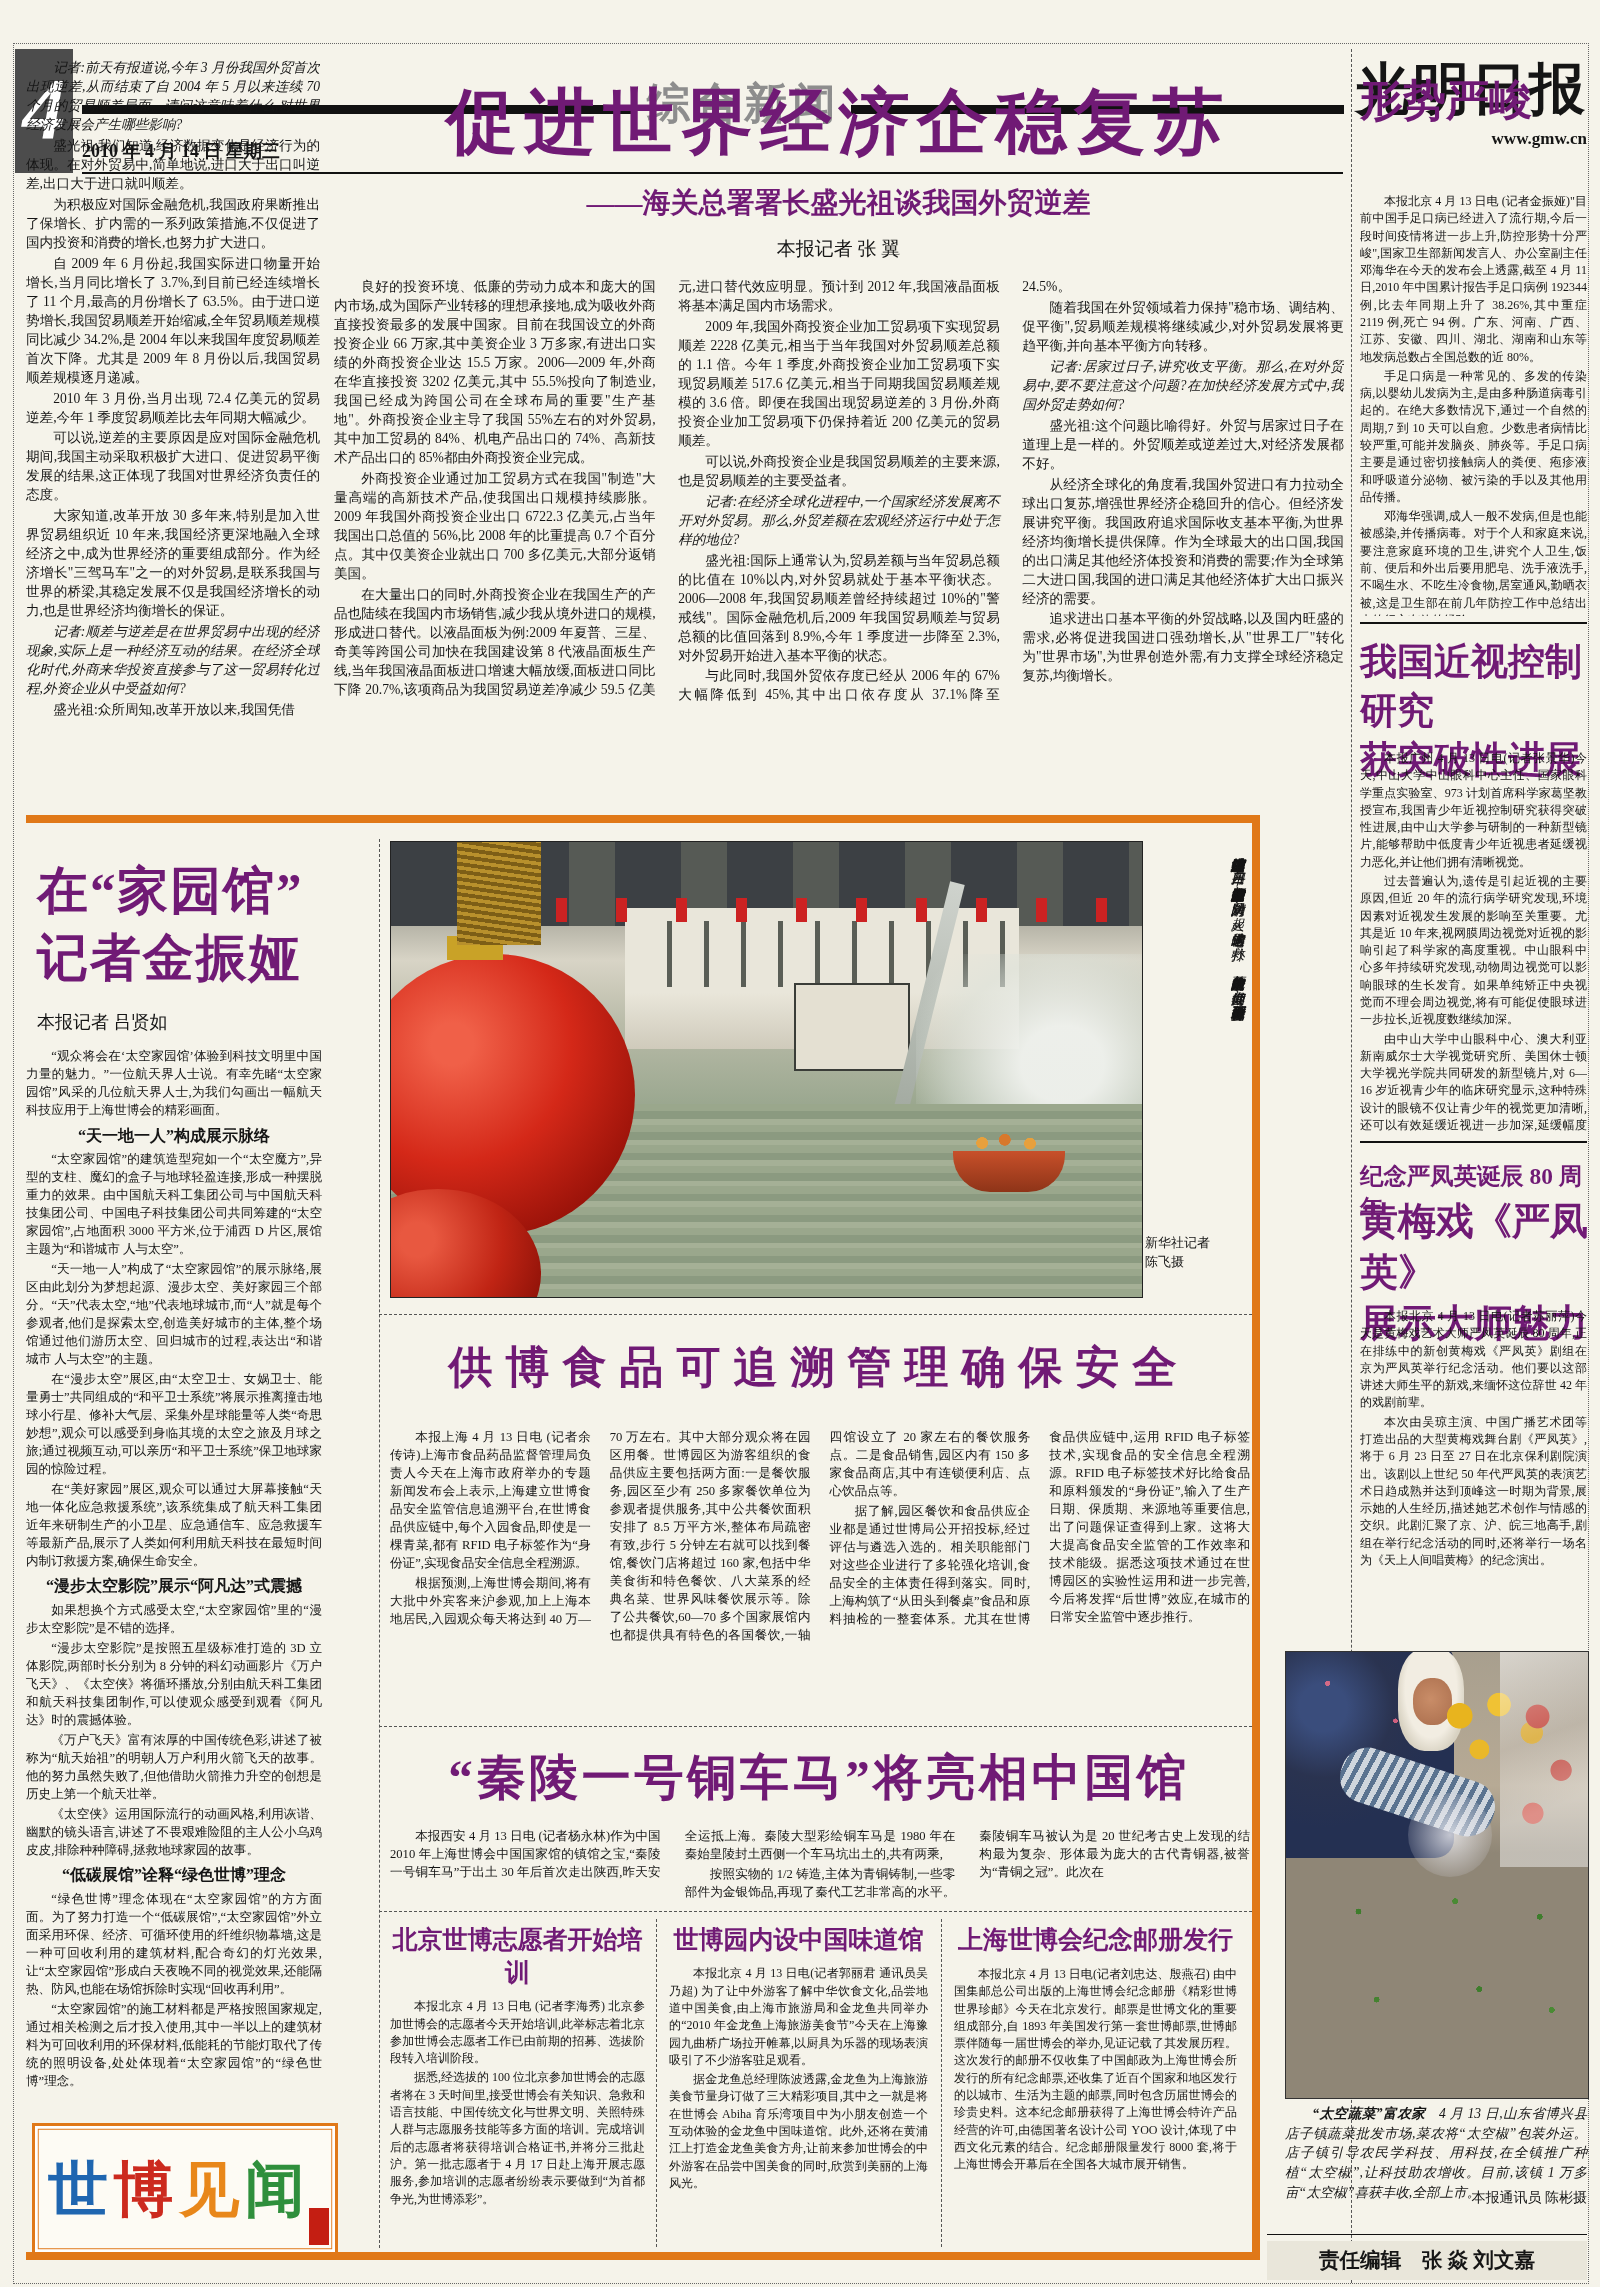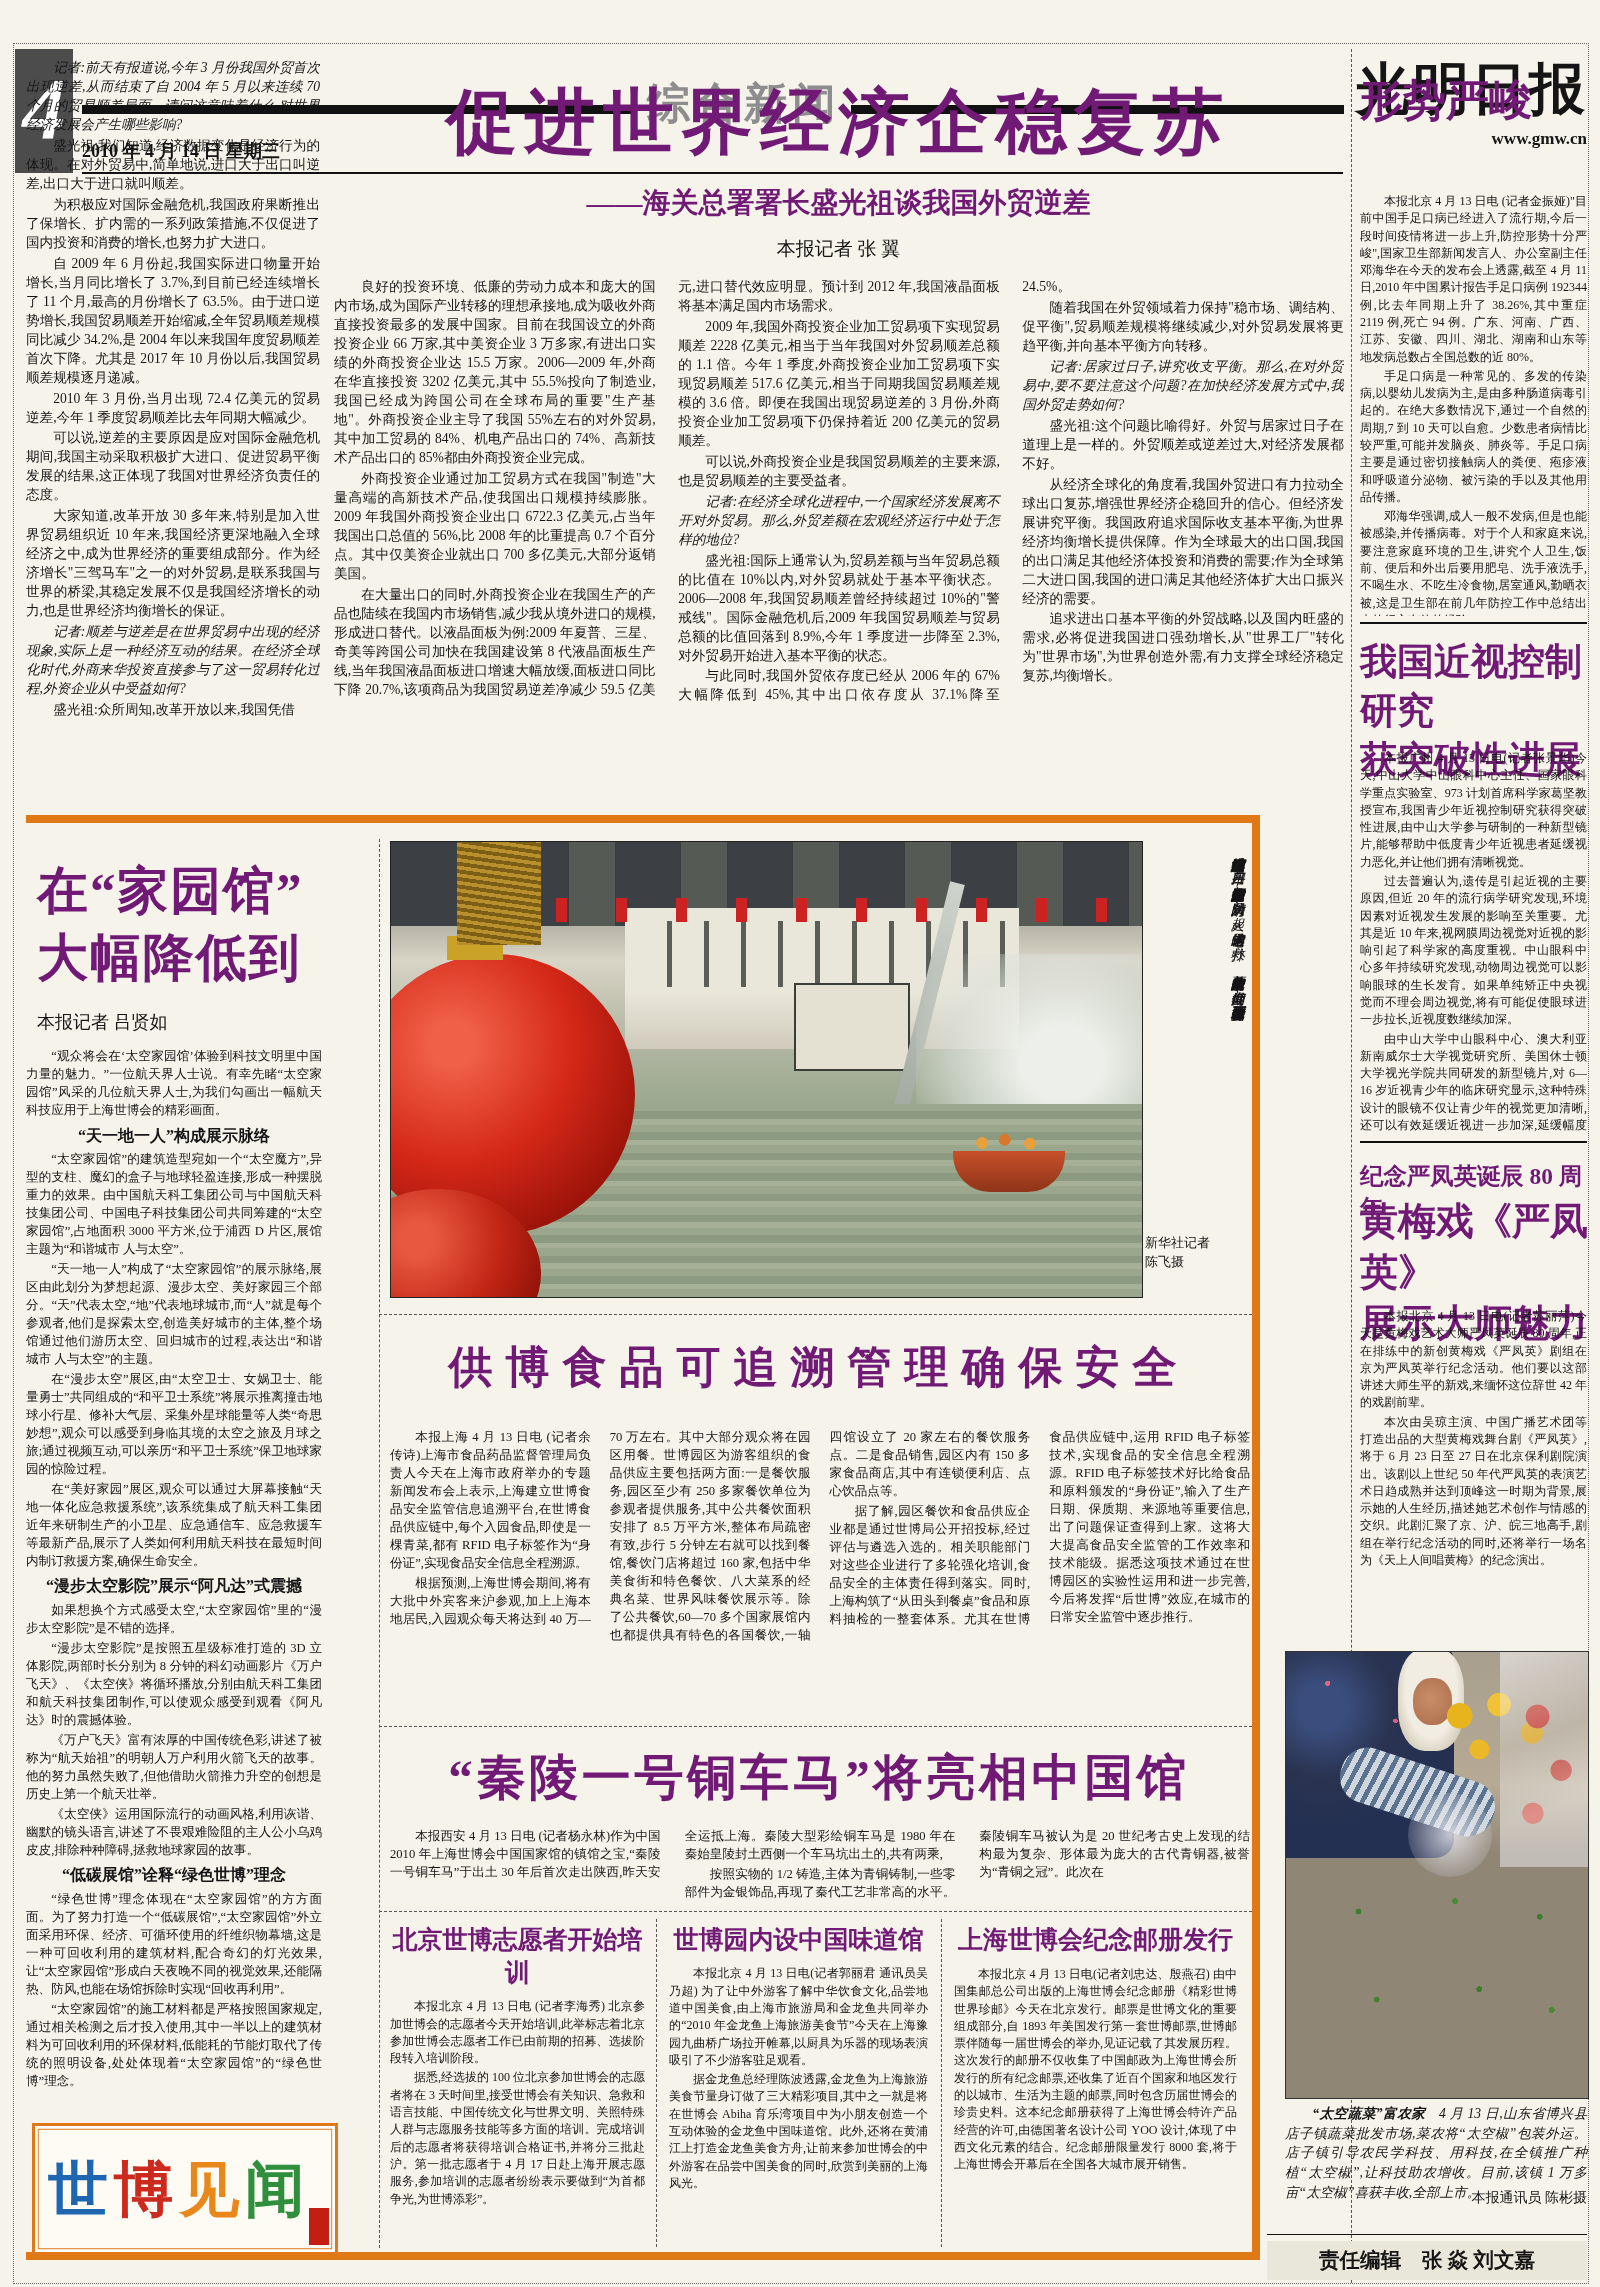--- a/index.html
+++ b/index.html
@@ -36,21 +36,21 @@
 <div class="abs rule" style="left:851px;top:105px;width:493px;height:9.4px"></div>
 <div class="abs" style="left:82px;top:139px;font-size:18px;font-weight:bold">2010 年 4 月 14 日  星期三</div>
 <div class="abs rule" style="left:82px;top:172px;width:1261px;height:1.9px"></div>
 <div class="abs" style="left:1355px;top:52px;width:232px;text-align:right;font-size:56px;font-weight:bold;letter-spacing:1.9px">光明日报</div>
 <div class="abs" style="left:1355px;top:129px;width:232px;text-align:right;font-size:17px;font-weight:bold">www.gmw.cn</div>
 
 <div class="abs clip body15" style="left:26px;top:58px;width:294px;height:751px">
   <p class="q">记者:前天有报道说,今年 3 月份我国外贸首次出现逆差,从而结束了自 2004 年 5 月以来连续 70 个月的贸易顺差局面。请问这意味着什么,对世界经济发展会产生哪些影响?</p>
   <p>盛光祖:我们知道,经济数据变化是经济行为的体现。在对外贸易中,简单地说,进口大于出口叫逆差,出口大于进口就叫顺差。</p>
   <p>为积极应对国际金融危机,我国政府果断推出了保增长、扩内需的一系列政策措施,不仅促进了国内投资和消费的增长,也努力扩大进口。</p>
-  <p>自 2009 年 6 月份起,我国实际进口物量开始增长,当月同比增长了 3.7%,到目前已经连续增长了 11 个月,最高的月份增长了 63.5%。由于进口逆势增长,我国贸易顺差开始缩减,全年贸易顺差规模同比减少 34.2%,是 2004 年以来我国年度贸易顺差首次下降。尤其是 2017 年 10 月份以后,我国贸易顺差规模逐月递减。</p>
+  <p>自 2009 年 6 月份起,我国实际进口物量开始增长,当月同比增长了 3.7%,到目前已经连续增长了 11 个月,最高的月份增长了 63.5%。由于进口逆势增长,我国贸易顺差开始缩减,全年贸易顺差规模同比减少 34.2%,是 2004 年以来我国年度贸易顺差首次下降。尤其是 2009 年 8 月份以后,我国贸易顺差规模逐月递减。</p>
   <p>2010 年 3 月份,当月出现 72.4 亿美元的贸易逆差,今年 1 季度贸易顺差比去年同期大幅减少。</p>
   <p>可以说,逆差的主要原因是应对国际金融危机期间,我国主动采取积极扩大进口、促进贸易平衡发展的结果,这正体现了我国对世界经济负责任的态度。</p>
   <p>大家知道,改革开放 30 多年来,特别是加入世界贸易组织近 10 年来,我国经济更深地融入全球经济之中,成为世界经济的重要组成部分。作为经济增长"三驾马车"之一的对外贸易,是联系我国与世界的桥梁,其稳定发展不仅是我国经济增长的动力,也是世界经济均衡增长的保证。</p>
   <p class="q">记者:顺差与逆差是在世界贸易中出现的经济现象,实际上是一种经济互动的结果。在经济全球化时代,外商来华投资直接参与了这一贸易转化过程,外资企业从中受益如何?</p>
   <p>盛光祖:众所周知,改革开放以来,我国凭借</p>
 </div>
 <div class="abs hl center" style="left:330px;top:75px;width:1017px;font-size:71px;letter-spacing:7.5px;white-space:nowrap">促进世界经济企稳复苏</div>
 <div class="abs hl center" style="left:330px;top:184px;width:1017px;font-size:28px">——海关总署署长盛光祖谈我国外贸逆差</div>
 <div class="abs center" style="left:330px;top:236px;width:1017px;font-size:19px">本报记者  张  翼</div>
 <div class="abs flow3 body15" style="left:334px;top:277px;width:1010px;height:530px">
@@ -119,21 +119,21 @@
   <span>责任编辑</span> <span>张  焱   刘文嘉</span>
 </div>
 
 <div class="abs orange" style="left:26px;top:815px;width:1233px;height:7.5px"></div>
 <div class="abs orange" style="left:1252px;top:815px;width:7.5px;height:1445px"></div>
 <div class="abs orange" style="left:26px;top:2252px;width:1233px;height:7.5px"></div>
 <div class="abs dashv" style="left:379px;top:839px;height:1409px"></div>
 
 <div class="abs hl" style="left:37px;top:858px;width:281px;font-size:51px;line-height:67px;letter-spacing:1.9px">
   <div>在“家园馆”</div>
-  <div>大幅降低到</div>
+  <div>记者金振娅</div>
 </div>
 <div class="abs" style="left:37px;top:1010px;font-size:18px">本报记者   吕贤如</div>
 <div class="abs clip body14" style="left:26px;top:1047px;width:296px;height:1203px">
   <p>“观众将会在‘太空家园馆’体验到科技文明里中国力量的魅力。”一位航天界人士说。有幸先睹“太空家园馆”风采的几位航天界人士,为我们勾画出一幅航天科技应用于上海世博会的精彩画面。</p>
   <div class="subhead">“天一地一人”构成展示脉络</div>
   <p>“太空家园馆”的建筑造型宛如一个“太空魔方”,异型的支柱、魔幻的盒子与地球轻盈连接,形成一种摆脱重力的效果。由中国航天科工集团公司与中国航天科技集团公司、中国电子科技集团公司共同筹建的“太空家园馆”,占地面积 3000 平方米,位于浦西 D 片区,展馆主题为“和谐城市  人与太空”。</p>
   <p>“天一地一人”构成了“太空家园馆”的展示脉络,展区由此划分为梦想起源、漫步太空、美好家园三个部分。“天”代表太空,“地”代表地球城市,而“人”就是每个参观者,他们是探索太空,创造美好城市的主体,整个场馆通过他们游历太空、回归城市的过程,表达出“和谐城市  人与太空”的主题。</p>
   <p>在“漫步太空”展区,由“太空卫士、女娲卫士、能量勇士”共同组成的“和平卫士系统”将展示推离撞击地球小行星、修补大气层、采集外星球能量等人类“奇思妙想”,观众可以感受到身临其境的太空之旅及月球之旅;通过视频互动,可以亲历“和平卫士系统”保卫地球家园的惊险过程。</p>
   <p>在“美好家园”展区,观众可以通过大屏幕接触“天地一体化应急救援系统”,该系统集成了航天科工集团近年来研制生产的小卫星、应急通信车、应急救援车等最新产品,展示了人类如何利用航天科技在最短时间内制订救援方案,确保生命安全。</p>
   <div class="subhead">“漫步太空影院”展示“阿凡达”式震撼</div>

